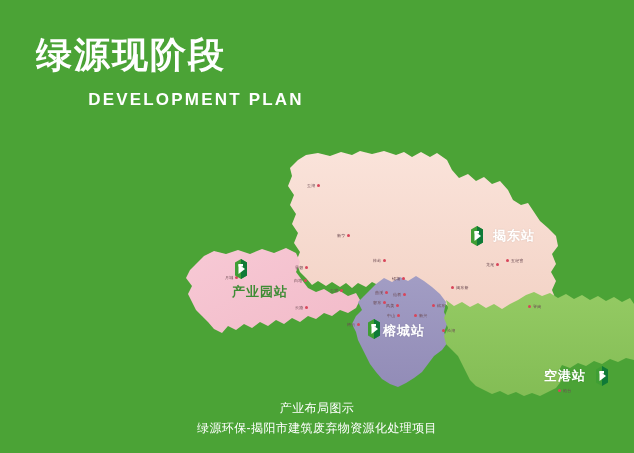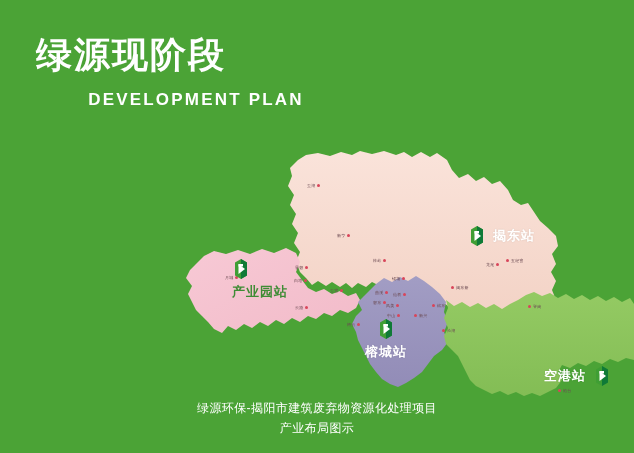--- a/index.html
+++ b/index.html
@@ -209,21 +209,21 @@
   <div class="station" style="left:232px; top:258px; flex-direction:column; align-items:flex-start;">
     <svg class="logo-mark" viewBox="0 0 36 44">
       <path fill="#3f9e34" d="M6 9 L18 2 L30 9 L30 35 L18 42 L6 35 Z"></path>
       <path fill="#0f7a37" d="M18 2 L30 9 L30 35 L18 42 Z"></path>
       <path fill="#ffffff" d="M13 12 L13 32 L26 22 Z"></path>
       <path fill="#ffffff" d="M13 12 L22 12 L22 17 L13 17 Z"></path>
     </svg>
     <span class="station-label pinkbg" style="margin-top:3px;">产业园站</span>
   </div>
 
-  <div class="station" style="left:365px; top:318px; flex-direction:column; align-items:center;">
+  <div class="station" style="left:365px; top:318px; flex-direction:row; align-items:center;">
     <svg class="logo-mark" viewBox="0 0 36 44">
       <path fill="#3f9e34" d="M6 9 L18 2 L30 9 L30 35 L18 42 L6 35 Z"></path>
       <path fill="#0f7a37" d="M18 2 L30 9 L30 35 L18 42 Z"></path>
       <path fill="#ffffff" d="M13 12 L13 32 L26 22 Z"></path>
       <path fill="#ffffff" d="M13 12 L22 12 L22 17 L13 17 Z"></path>
     </svg>
     <span class="station-label" style="margin-top:3px;">榕城站</span>
   </div>
 
   <div class="station" style="left:544px; top:365px;">
@@ -323,17 +323,17 @@
   <div class="town right" style="left:506px; top:258px;">
     <span class="town-dot"></span>
       <span class="town-name">五经富</span>
   </div>
   <div class="town left" style="left:486px; top:262px;">
     <span class="town-name">龙尾</span>
       <span class="town-dot"></span>
   </div>
 
   <div id="caption-block">
+    <div class="caption-line">产业布局图示</div>
     <div class="caption-line">绿源环保-揭阳市建筑废弃物资源化处理项目</div>
-    <div class="caption-line">产业布局图示</div>
   </div>
 
 </div>
 
 </body></html>

